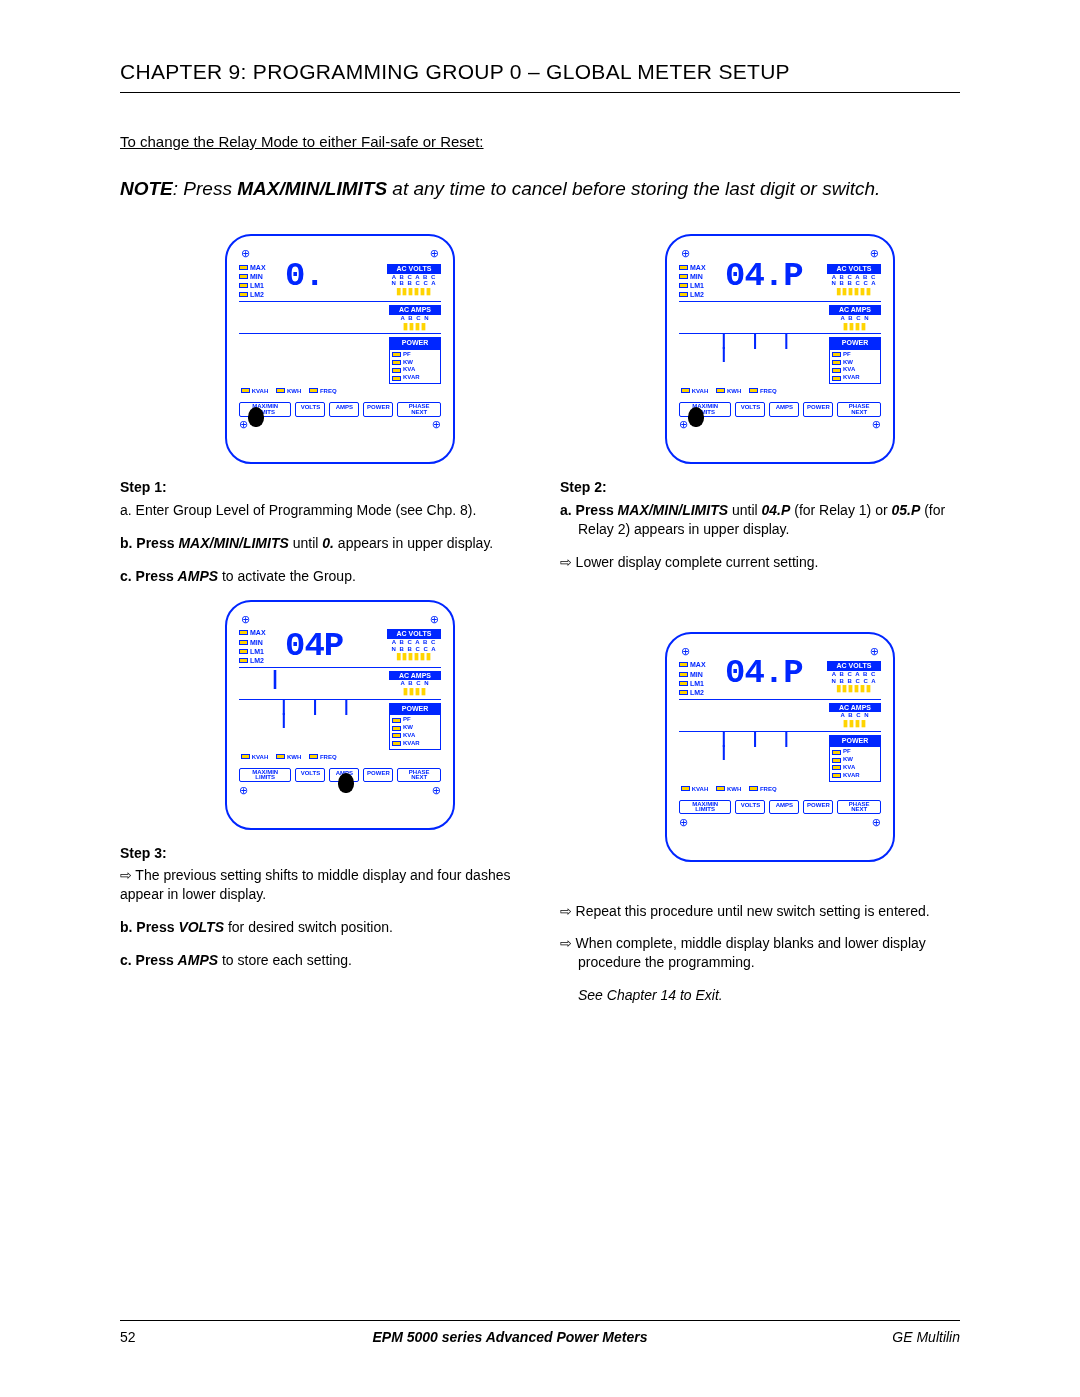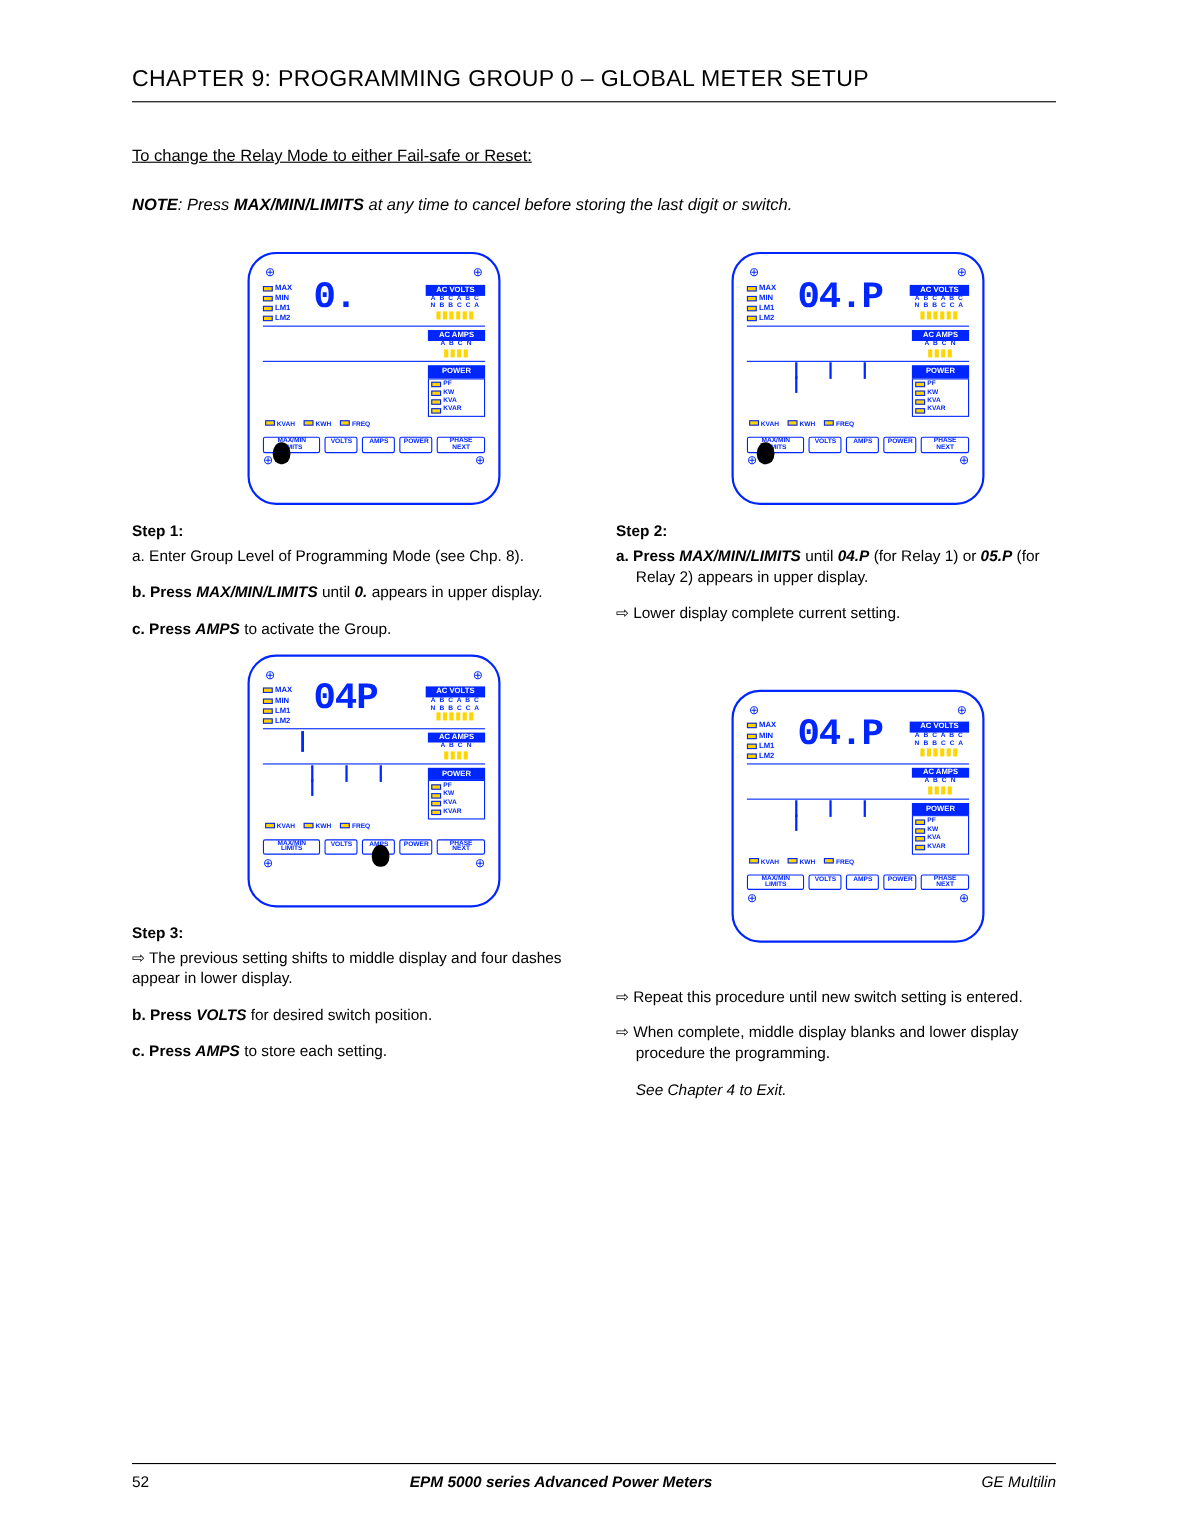--- a/index.html
+++ b/index.html
@@ -25,21 +25,21 @@
     border: none;
     border-top: 1px solid #000;
     margin: 0 0 40px 0;
   }
   .intro {
     font-size: 15px;
     text-decoration: underline;
     margin-bottom: 28px;
   }
   .note {
-    font-size: 15px;
+    font-size: 19px;
     margin-bottom: 24px;
   }
   .note .italic { font-style: italic; }
   .note .bolditalic { font-style: italic; font-weight: bold; }
   .columns {
     display: flex;
     gap: 40px;
   }
   .col {
     flex: 1;
@@ -100,21 +100,21 @@
   .statusrow { font-size:6px; font-weight:bold; display:flex; gap:8px; padding:3px 0 3px 2px; align-items:center;}
   .statusrow .box { width:9px; height:5px; border:1px solid #0026ff; background:#ffd400; display:inline-block;}
   .btnrow { display:flex; gap:4px; justify-content:center; margin-top:4px; position:relative;}
   .mbtn { border:1.5px solid #0026ff; font-size:6px; font-weight:bold; text-align:center; padding:1px 2px; line-height:1; min-width:30px; border-radius:2px;}
   .mbtn.two { line-height:0.9; }
   .cursor {
     position:absolute; width:16px; height:20px; background:#000; border-radius:50% 50% 45% 45%;
   }
   .footer {
     position: absolute;
-    left: 120px; right: 120px; bottom: 42px;
+    left: 120px; right: 120px; bottom: 52px;
     border-top: 1px solid #000;
     padding-top: 8px;
     display: flex;
     font-size: 14px;
   }
   .footer .pn { width: 60px; }
   .footer .mid { flex:1; text-align:center; font-style: italic; font-weight:bold; }
   .footer .right { width:120px; text-align:right; font-style: italic; }
 </style>
 </head>
@@ -220,21 +220,21 @@
               <span>⊕</span>
               <span>⊕</span>
             </div>
     <div class="toprow">
       <div class="leds">
         <div class="led"><span class="box"></span>MAX</div>
                 <div class="led"><span class="box"></span>MIN</div>
                 <div class="led"><span class="box"></span>LM1</div>
                 <div class="led"><span class="box"></span>LM2</div>
       </div>
-      <div style="flex:1;display:flex;align-items:flex-start">
+      <div style="flex:1;display:flex;align-items:center">
         <div class="seg">04P</div>
       </div>
       <div class="rlabels" style="width:54px">
         <div class="hdr">AC VOLTS</div>
         <div class="tiny">A B C A B C</div>
         <div class="tiny">N B B C C A</div>
         <div class="yellow-bars">▮▮▮▮▮▮</div>
       </div>
     </div>
     <div class="sect-divider"></div>
@@ -438,21 +438,21 @@
       <div class="mbtn">POWER</div>
       <div class="mbtn two">PHASE
 NEXT</div>
     </div>
   </div>
         </div>
 
       <div style="height:22px"></div>
       <div class="para">⇨ Repeat this procedure until new switch setting is entered.</div>
       <div class="para hang">⇨ When complete, middle display blanks and lower display procedure the programming.</div>
-      <div class="para i indent">See Chapter 4 to Exit.</div>
+      <div class="para i indent">See Chapter 14 to Exit.</div>
     </div>
   </div>
 
   <div class="footer">
     <div class="pn">52</div>
     <div class="mid">EPM 5000 series Advanced Power Meters</div>
     <div class="right">GE Multilin</div>
   </div>
 </div>
 

